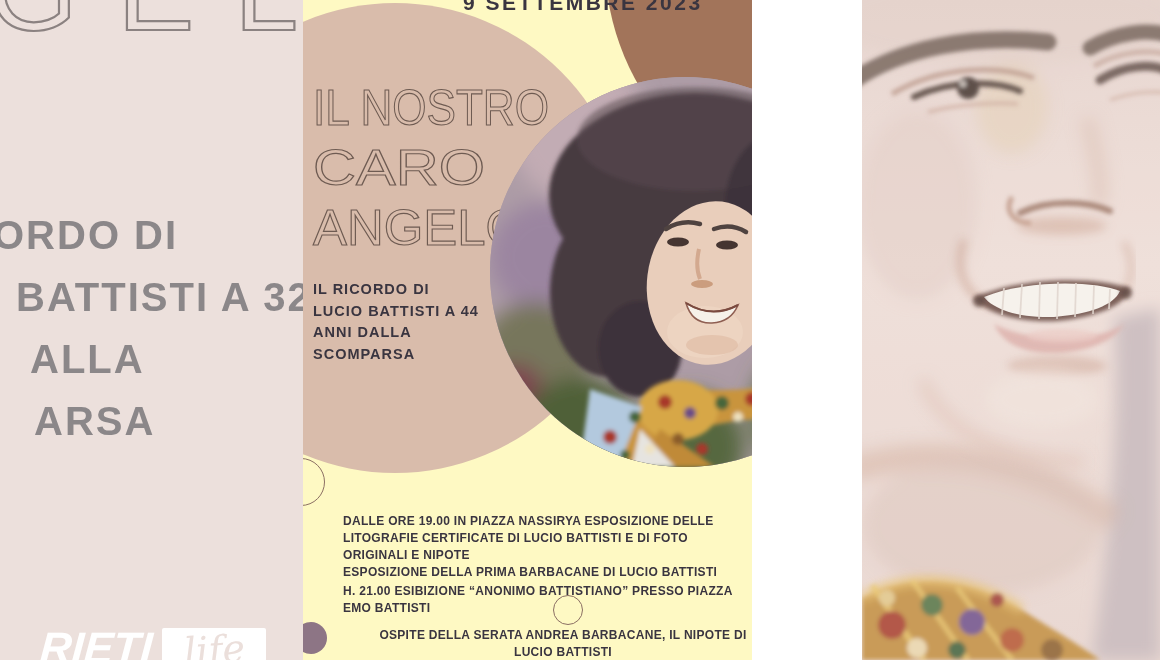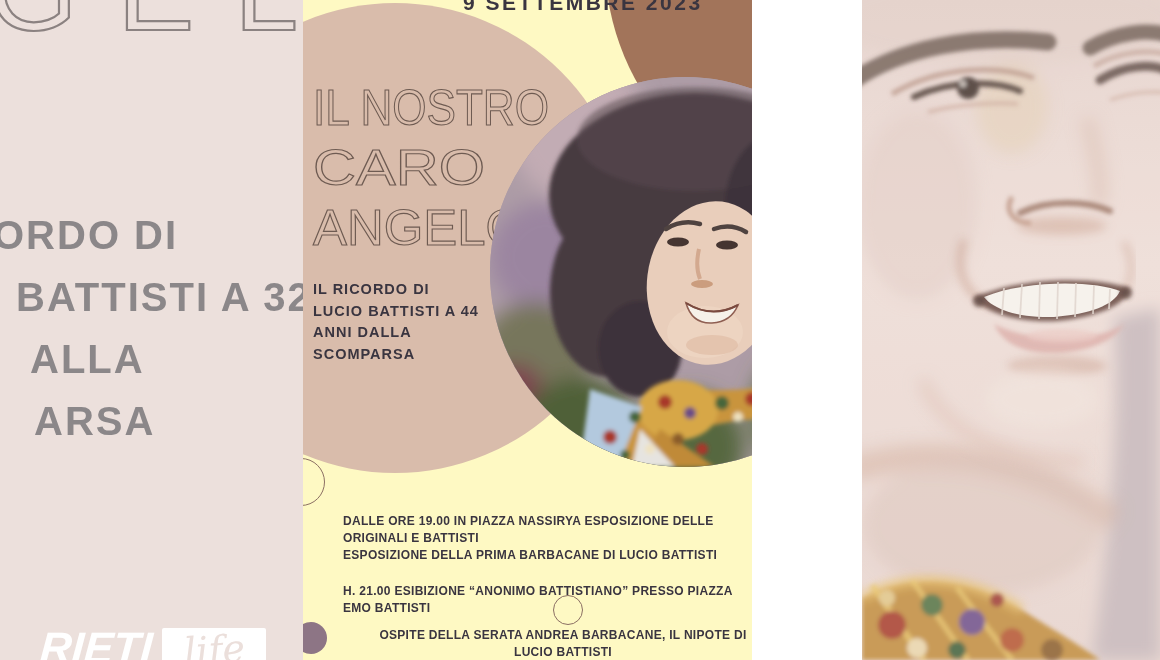--- a/index.html
+++ b/index.html
@@ -163,21 +163,22 @@
     </div>
 
     <div class="circle c-out co1"></div>
     <div class="circle c-out co2"></div>
     <div class="circle c-out co3"></div>
     <div class="circle cf1"></div>
     <div class="circle cf2"></div>
 
     <div class="bullets b1" style="position:absolute">
       <div>DALLE ORE 19.00 IN PIAZZA NASSIRYA ESPOSIZIONE DELLE</div>
-      <div>ORIGINALI E BATTISTI</div>
+      <div>LITOGRAFIE CERTIFICATE DI LUCIO BATTISTI E DI FOTO</div>
+      <div>ORIGINALI E NIPOTE</div>
       <div>ESPOSIZIONE DELLA PRIMA BARBACANE DI LUCIO BATTISTI</div>
     </div>
     <div class="bullets b2" style="position:absolute">
       <div>H. 21.00 ESIBIZIONE “ANONIMO BATTISTIANO” PRESSO PIAZZA</div>
       <div>EMO BATTISTI</div>
     </div>
     <div class="bullets b3" style="position:absolute">
       <div>OSPITE DELLA SERATA ANDREA BARBACANE, IL NIPOTE DI</div>
       <div>LUCIO BATTISTI</div>
     </div>

